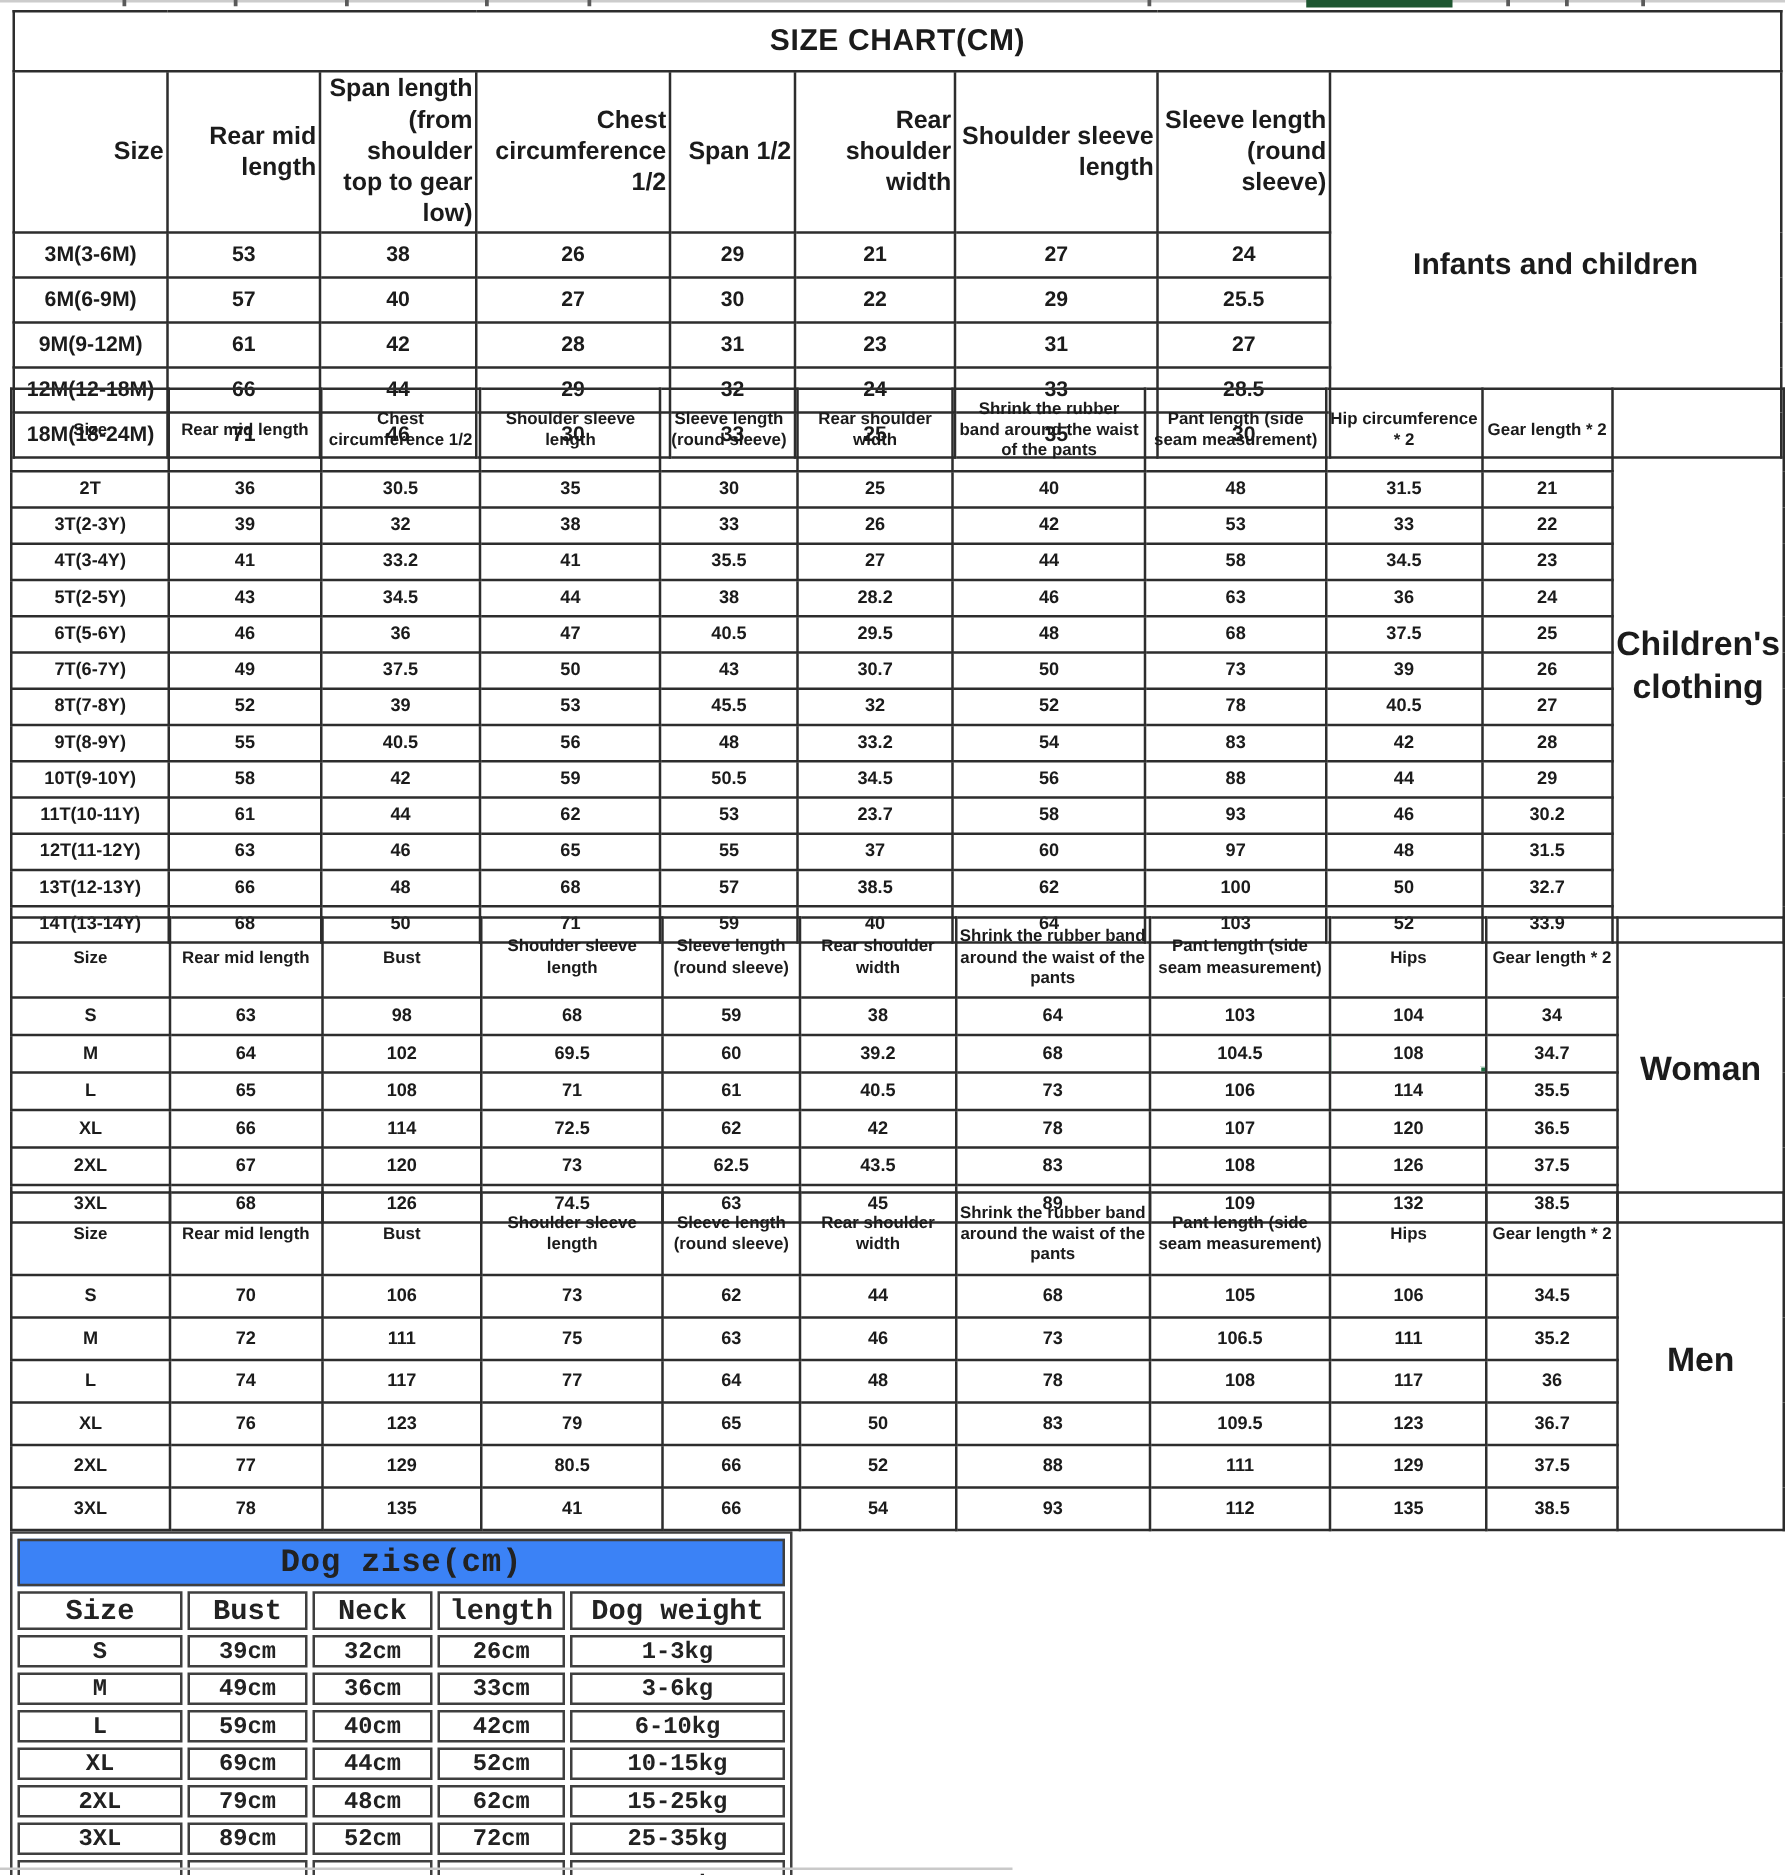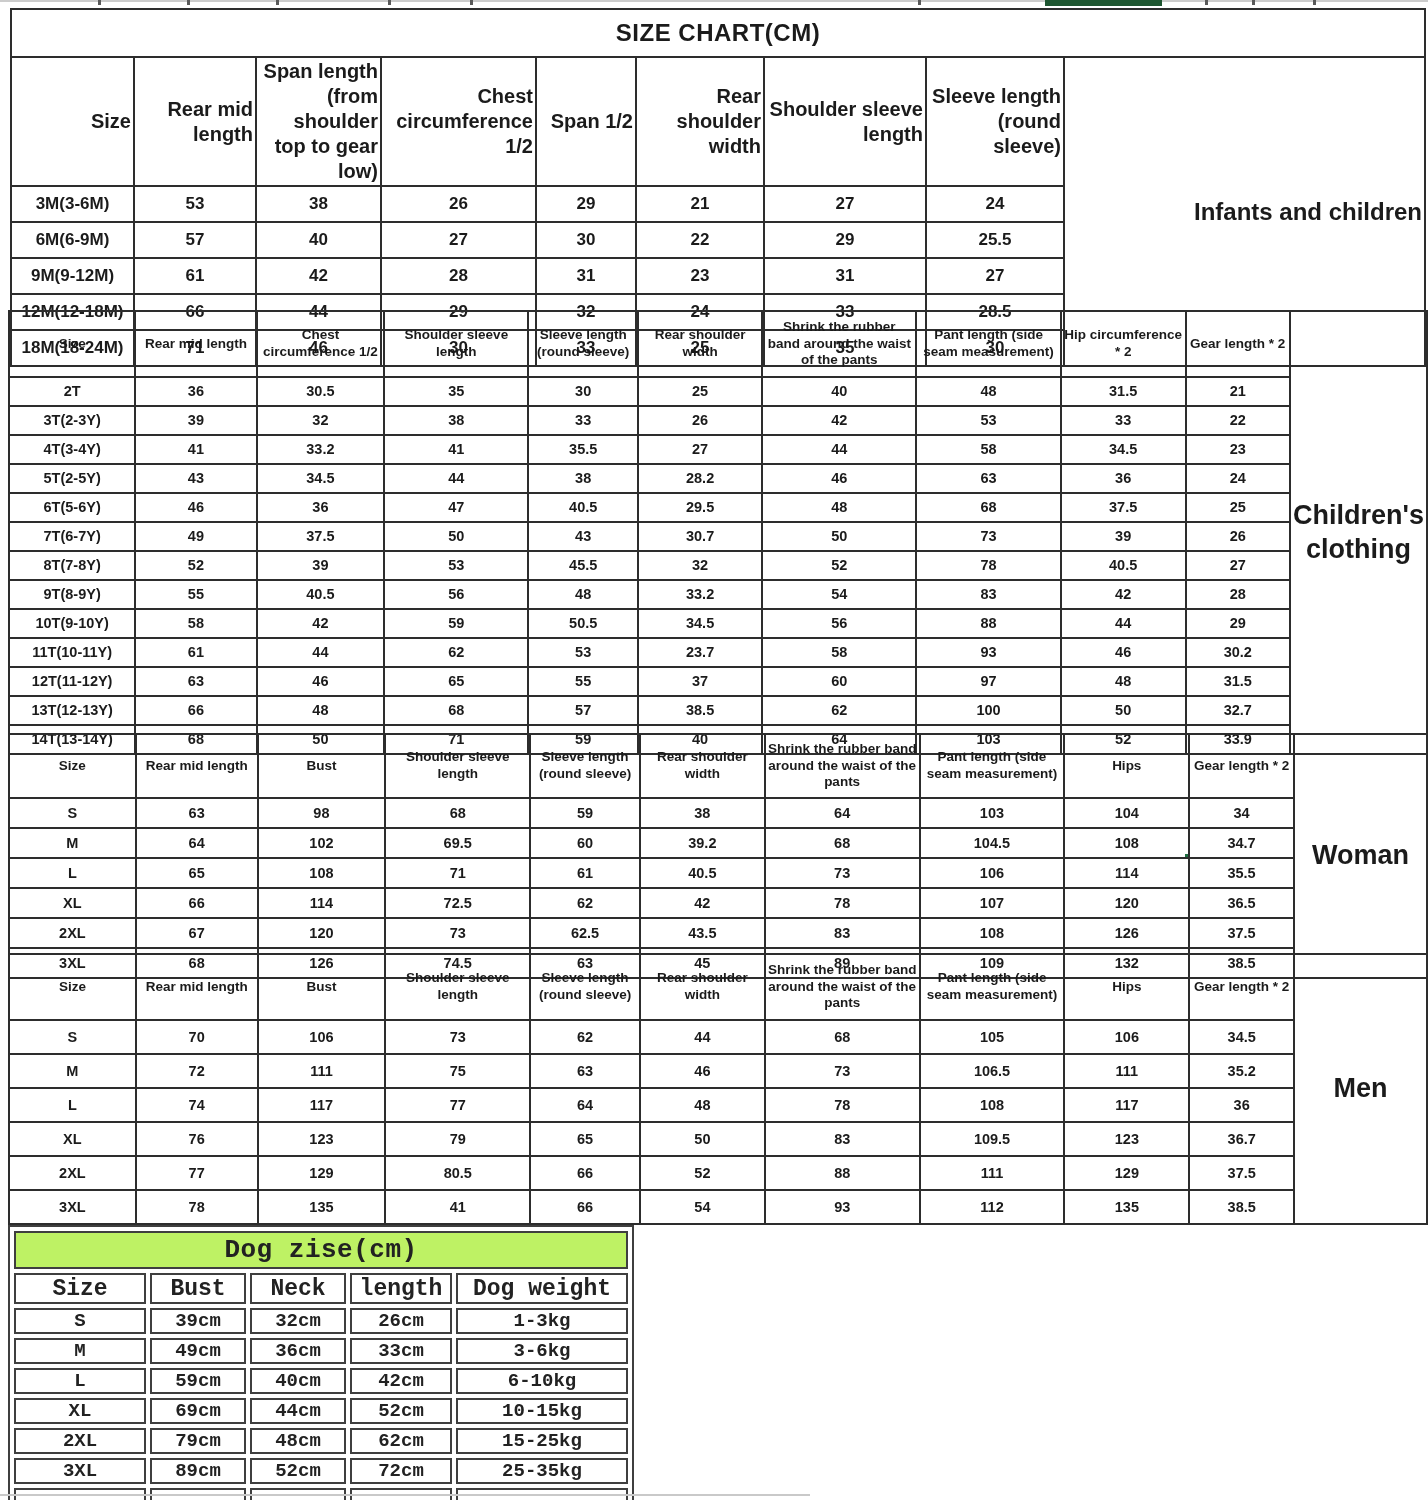--- a/index.html
+++ b/index.html
@@ -11,21 +11,21 @@
   .tick{position:absolute;top:0;width:3px;height:5px;background:#5a5a5a;}
   .top-green{position:absolute;top:0;left:1045px;width:117px;height:6px;background:#1e5631;}
   .bottom-rule{position:absolute;top:1494px;left:0;width:810px;height:2px;background:#c9c9c9;}
 
   
   table.grid{border-collapse:collapse;table-layout:fixed;}
   table.grid td{border:2px solid #2d2d2d;text-align:center;vertical-align:middle;
     font-weight:bold;color:#1b1b1b;padding:1px 2px;line-height:1.25;overflow:hidden;}
   td.title-cell{font-size:24px;letter-spacing:0.5px;}
   td.side-label{border:none;border-left:2px solid #2d2d2d;color:#cf1f1f;font-size:27px;line-height:1.35;}
-  td.side-label.enclosed{border:2px solid #2d2d2d;font-size:24px;text-align:right;}
+  td.side-label.enclosed{border:2px solid #2d2d2d;font-size:24px;}
 
   .wrap{position:absolute;}
   #w-t1{top:8px;left:10px;}
   #w-t2{top:310px;left:8px;}
   #w-t3{top:733px;left:8px;}
   #w-t4{top:953px;left:8px;}
   #w-dog{top:1225px;left:8px;}
 
   .t1 td.title-cell{height:44px;margin-top:48px;}
   .t1 td.hd{height:74px;font-size:20px;text-align:right;}
@@ -51,21 +51,21 @@
   td.sel::after{content:'';position:absolute;left:-2px;top:-3px;right:-2px;bottom:-3px;
     border:2px solid #1e6e41;pointer-events:none;}
   td.sel::before{content:'';position:absolute;right:-5px;bottom:-5px;width:7px;height:7px;
     background:#1e6e41;border:1px solid #ffffff;z-index:2;}
 
   
   table.dog{border-collapse:separate;border-spacing:4px;table-layout:fixed;
     border:2px solid #3f3f3f;background:#ffffff;}
   table.dog td{border:2px solid #3f3f3f;text-align:center;vertical-align:middle;
     font-family:"Liberation Mono",monospace;font-weight:bold;color:#222222;padding:0 2px;}
-  .dog td.title-cell{height:34px;background:#bef264;font-size:26px;font-family:"Liberation Mono",monospace;}
+  .dog td.title-cell{height:34px;background:#3b82f6;font-size:26px;font-family:"Liberation Mono",monospace;}
   .dog td.hd{height:27px;font-size:23px;}
   .dog td.cell{height:21px;font-size:19px;}
   .dog tr:last-child td.cell{height:36px;}
 </style>
 </head>
 <body>
 
 <div class="page">
 
   <div class="top-rule"></div>

